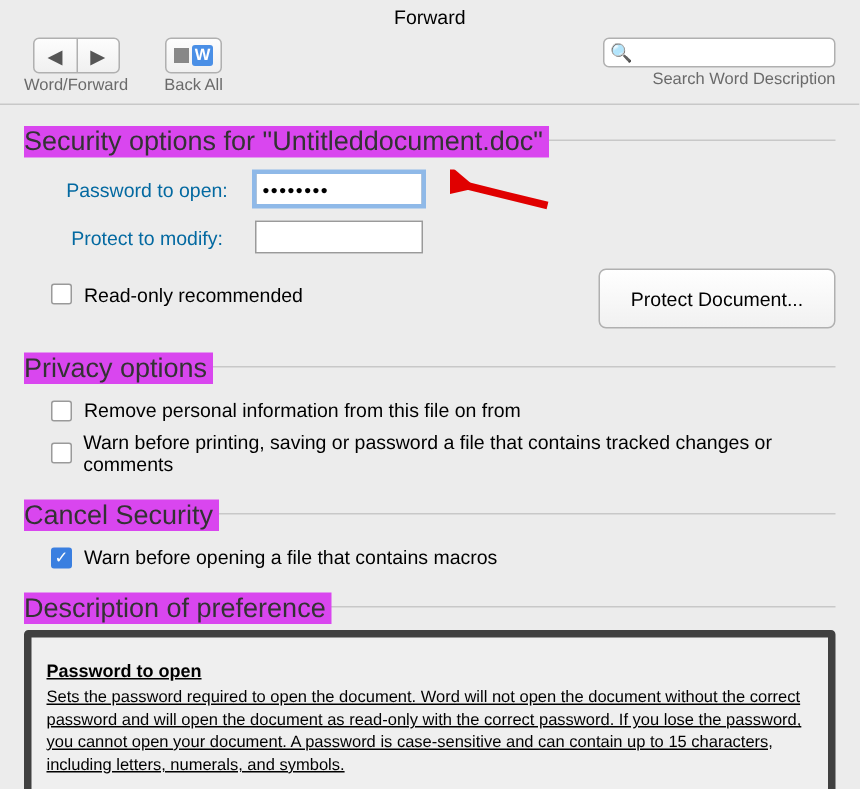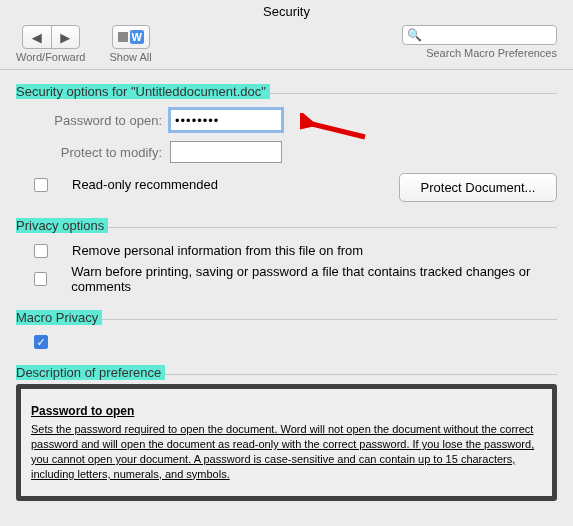--- a/index.html
+++ b/index.html
@@ -14,67 +14,67 @@
     .showall-icon { width: 38px; height: 24px; border: 1px solid #b0b0b0; border-radius: 4px; background: linear-gradient(#fdfdfd,#f0f0f0); display: flex; align-items: center; justify-content: center; gap: 2px; }
     .showall-icon .grid { width: 10px; height: 10px; background: #888; display: inline-block; }
     .showall-icon .word { width: 14px; height: 14px; background: #4a8fe6; color: #fff; font-size: 11px; font-weight: bold; display: flex; align-items: center; justify-content: center; border-radius: 2px; }
     .toolbar-spacer { flex: 1; }
     .search-wrap { display: flex; flex-direction: column; align-items: flex-end; gap: 2px; }
     .search-input { width: 155px; height: 20px; border: 1px solid #b0b0b0; border-radius: 4px; padding: 0 6px 0 20px; font-size: 12px; background: #fff; }
     .search-box { position: relative; }
     .search-icon { position: absolute; left: 5px; top: 3px; font-size: 12px; color: #888; }
     .content { padding: 14px 16px 10px 16px; }
     .fieldset { border: none; margin-bottom: 16px; position: relative; }
-    .fieldset-legend { font-size: 13px; color: #333; padding-right: 4px; background: #5eead4; position: relative; z-index: 1; display: inline-block; }
+    .fieldset-legend { font-size: 18px; color: #333; padding-right: 4px; background: #d946ef; position: relative; z-index: 1; display: inline-block; }
     .fieldset-line { position: absolute; top: 9px; left: 0; right: 0; height: 1px; background: #c8c8c8; z-index: 0; }
     .fieldset-body { padding: 10px 0 0 18px; }
     .row { display: flex; align-items: center; margin-bottom: 10px; gap: 8px; }
-    .row-label { width: 128px; text-align: right; color: #737373; }
+    .row-label { width: 128px; text-align: center; color: #0369a1; }
     .text-input { width: 112px; height: 22px; border: 1px solid #9a9a9a; background: #fff; padding: 0 4px; font-size: 13px; letter-spacing: 1px; }
     .text-input.focused { outline: 3px solid #8fb9e8; outline-offset: -1px; }
-    .check-row { display: flex; align-items: center; gap: 24px; margin-bottom: 6px; }
+    .check-row { display: flex; align-items: center; gap: 8px; margin-bottom: 6px; }
     .checkbox { width: 14px; height: 14px; border: 1px solid #9a9a9a; border-radius: 2px; background: #fff; display: inline-flex; align-items: center; justify-content: center; font-size: 11px; color: #fff; }
     .checkbox.checked { background: #3a7fe0; border-color: #3a7fe0; }
     .protect-row { display: flex; justify-content: space-between; align-items: center; margin-bottom: 2px; }
-    .btn { border: 1px solid #b0b0b0; border-radius: 5px; background: linear-gradient(#ffffff,#f1f1f1); padding: 3px 16px; font-size: 13px; color: #000; height: 29px; display: flex; align-items: center; }
+    .btn { border: 1px solid #b0b0b0; border-radius: 5px; background: linear-gradient(#ffffff,#f1f1f1); padding: 3px 16px; font-size: 13px; color: #000; height: 40px; display: flex; align-items: center; }
     .btn-wide { width: 158px; justify-content: center; }
     .btn-primary { background: linear-gradient(#6aa7f5,#3a7fe0); color: #fff; border-color: #2f68c7; }
     .red-arrow { position: absolute; left: 300px; top: 113px; pointer-events: none; }
     .desc-box { border: 5px solid #404040; background: #efefef; border-radius: 3px; padding: 14px 10px; margin-top: 4px; font-size: 11px; line-height: 1.35; }
     .desc-title { font-weight: bold; margin-bottom: 3px; font-size: 12px; }
     .footer { display: flex; justify-content: flex-end; gap: 12px; padding: 10px 16px 10px 0; }
     .footer .btn { width: 74px; justify-content: center; }
   </style>
 </head>
 <body>
 
-<div class="window-title">Security</div>
+<div class="window-title">Forward</div>
 
 <div class="toolbar">
   <div class="toolbar-group">
     <div class="nav-buttons">
       <button class="nav-btn">◀</button>
       <button class="nav-btn">▶</button>
     </div>
     <div class="toolbar-label">Word/Forward</div>
   </div>
   <div class="toolbar-group">
     <div class="showall-icon">
       <span class="grid"></span>
       <span class="word">W</span>
     </div>
-    <div class="toolbar-label">Show All</div>
+    <div class="toolbar-label">Back All</div>
   </div>
   <div class="toolbar-spacer"></div>
   <div class="search-wrap">
     <div class="search-box">
       <span class="search-icon">🔍</span>
       <input class="search-input" type="text" placeholder="" style="">
     </div>
-    <div class="toolbar-label">Search Macro Preferences</div>
+    <div class="toolbar-label">Search Word Description</div>
   </div>
 </div>
 
 <div class="content">
 
   <div class="fieldset">
     <div class="fieldset-line"></div>
     <span class="fieldset-legend">Security options for "Untitleddocument.doc"</span>
     <div class="fieldset-body">
       <div class="row">
@@ -105,24 +105,25 @@
       </div>
       <div class="check-row">
         <span class="checkbox"></span>
         <span>Warn before printing, saving or password a file that contains tracked changes or comments</span>
       </div>
     </div>
   </div>
 
   <div class="fieldset">
     <div class="fieldset-line"></div>
-    <span class="fieldset-legend">Macro Privacy</span>
+    <span class="fieldset-legend">Cancel Security</span>
     <div class="fieldset-body">
       <div class="check-row">
         <span class="checkbox checked">✓</span>
+        <span>Warn before opening a file that contains macros</span>
       </div>
     </div>
   </div>
 
   <div class="fieldset" style="margin-bottom:6px;text-decoration:underline;">
     <div class="fieldset-line"></div>
     <span class="fieldset-legend">Description of preference</span>
     <div class="desc-box">
       <div class="desc-title">Password to open</div>
       <div>Sets the password required to open the document. Word will not open the document without the correct password and will open the document as read-only with the correct password. If you lose the password, you cannot open your document. A password is case-sensitive and can contain up to 15 characters, including letters, numerals, and symbols.</div>

